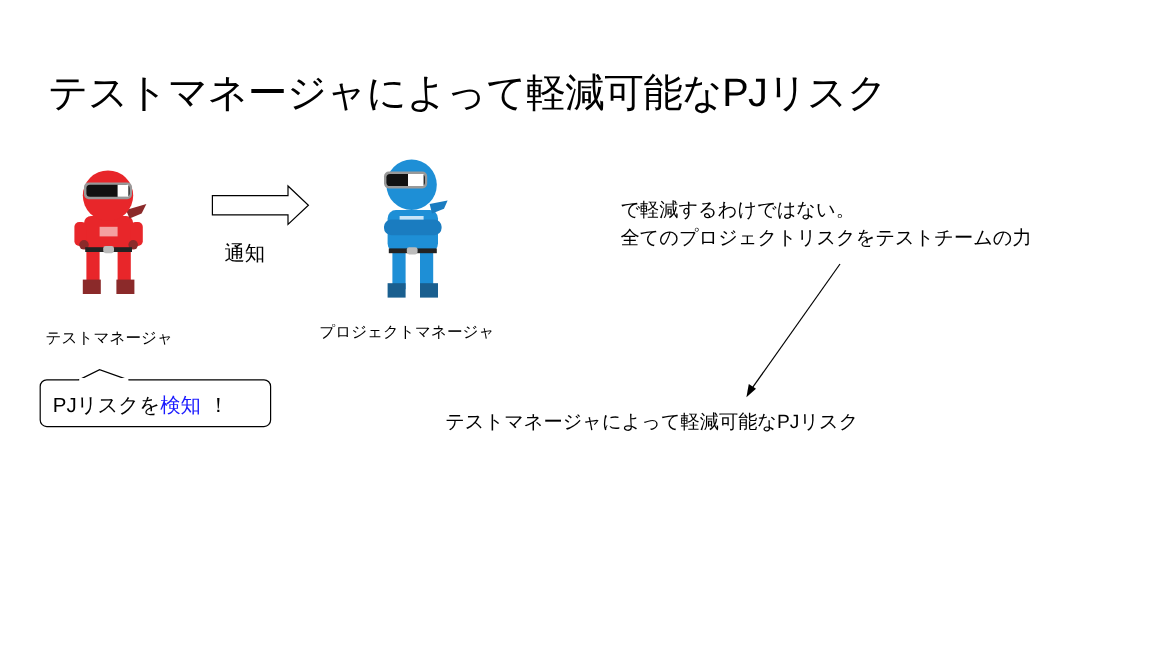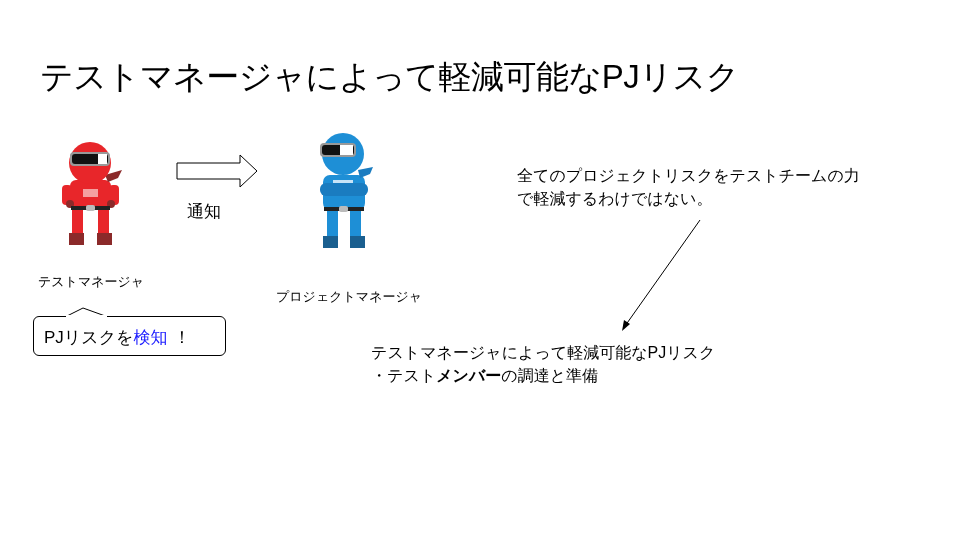--- a/index.html
+++ b/index.html
@@ -89,31 +89,28 @@
     <polyline points="65,317 83,308 108,317" fill="#fff" stroke="#000" stroke-width="1"></polyline>
   </g>
 </svg>
 
 <div class="abs title">テストマネージャによって軽減可能なPJリスク</div>
 
 <div class="abs label-sm" style="left:38px; top:273px;">テストマネージャ</div>
 
 <div class="abs notify">通知</div>
 
-<div class="abs label-sm" style="left:276px; top:268px;margin-top:20px;">プロジェクトマネージャ</div>
+<div class="abs label-sm" style="left:266px; top:268px;">プロジェクトマネージャ</div>
 
 <div class="abs callout">
   <span>PJリスクを</span><span class="blue">検知</span><span style="margin-left:6px;">！</span>
 </div>
 
 <div class="abs" style="left:66px; top:315px; width:41px; height:3px; background:#fff;"></div>
 
 <div class="abs note">
+  <div>で軽減するわけではない。</div>
   <div>全てのプロジェクトリスクをテストチームの力</div>
-  <div>で軽減するわけではない。</div>
 </div>
 
 <div class="abs list">
   <div>テストマネージャによって軽減可能なPJリスク</div>
-  <div>
-    <span>・テスト</span><b>メンバー</b><span>の調達と準備</span>
-  </div>
 </div>
 
 </body></html>

